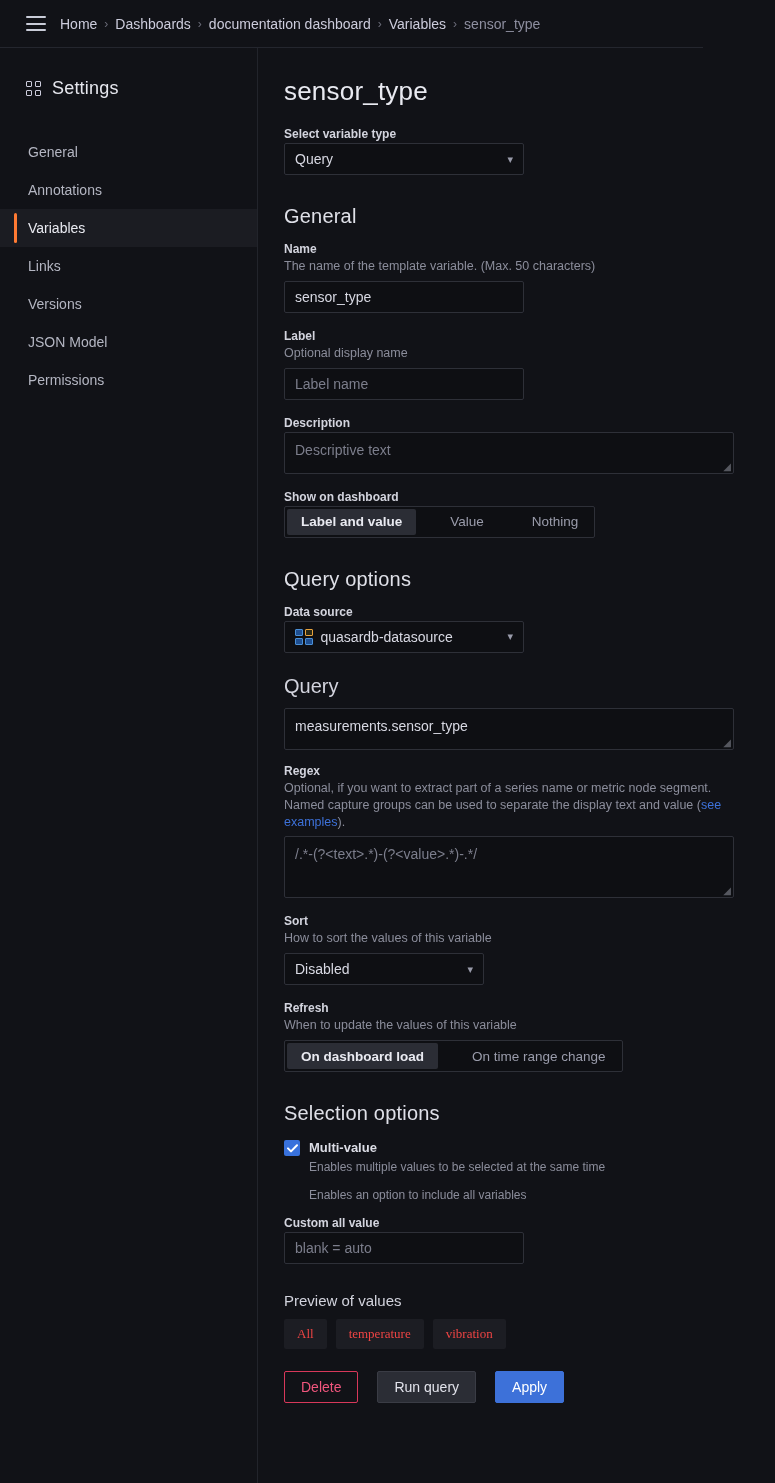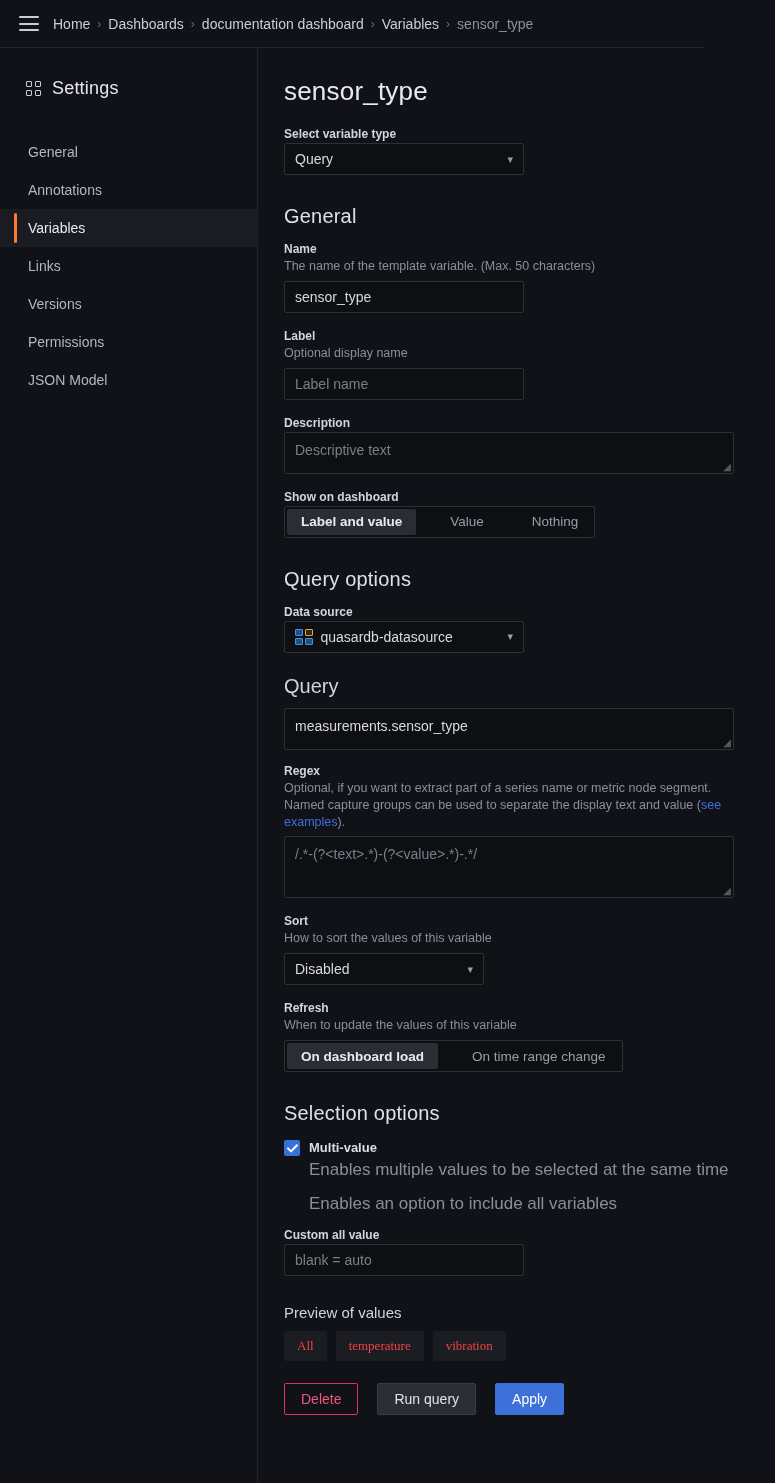--- a/index.html
+++ b/index.html
@@ -10,21 +10,21 @@
     color: #ccccdc;
     overflow: hidden;
   }
 
   
   .topbar {
     height: 48px; width: 703px;
     background: #111217;
     border-bottom: 1px solid #24262e;
     display: flex; align-items: center;
-    padding: 0 19px;
+    padding: 0 26px;
     gap: 14px;
   }
   .hamburger {
     width: 20px; height: 15px;
     display: flex; flex-direction: column; justify-content: space-between;
     cursor: pointer; flex: 0 0 auto;
   }
   .hamburger span { display: block; height: 2px; width: 20px; background: #c9ccd8; border-radius: 1px; }
 
   .breadcrumb { display: flex; align-items: center; font-size: 14px; gap: 7px; white-space: nowrap; }
@@ -123,21 +123,21 @@
   
   .checkrow { display: flex; align-items: flex-start; gap: 9px; margin-bottom: 4px; }
   .cbox {
     width: 16px; height: 16px; border-radius: 2px; flex: 0 0 auto;
     background: #3871dc; margin-top: 1px;
     display: flex; align-items: center; justify-content: center;
     cursor: pointer;
   }
   .cbox svg { display: block; }
   .cblabel { font-size: 13px; font-weight: 700; color: #dcdde6; line-height: 17px; }
-  .cbdesc { font-size: 17px; color: #8b8d9b; margin: 0 0 14px 25px; }
+  .cbdesc { font-size: 12px; color: #8b8d9b; margin: 0 0 14px 25px; }
 
   
   .chips { display: flex; gap: 9px; margin-bottom: 22px; }
   .chip {
     background: #1c1d23; border-radius: 2px;
     padding: 7px 13px; font-size: 13px; color: #ef4444; font-family: Liberation Serif, serif;
   }
 
   
   .btnrow { display: flex; gap: 19px; align-items: flex-start; padding-bottom: 26px; }
@@ -195,24 +195,24 @@
     <div class="nav-item active">
       <span>Variables</span>
     </div>
     <div class="nav-item">
       <span>Links</span>
     </div>
     <div class="nav-item">
       <span>Versions</span>
     </div>
     <div class="nav-item">
+      <span>JSON Model</span>
+    </div>
+    <div class="nav-item">
       <span>Permissions</span>
-    </div>
-    <div class="nav-item">
-      <span>JSON Model</span>
     </div>
   </div>
 
   <div class="main">
 
     <h1 class="page-title">sensor_type</h1>
 
     <div class="field">
       <div class="flabel">Select variable type</div>
       <div class="select w240">

